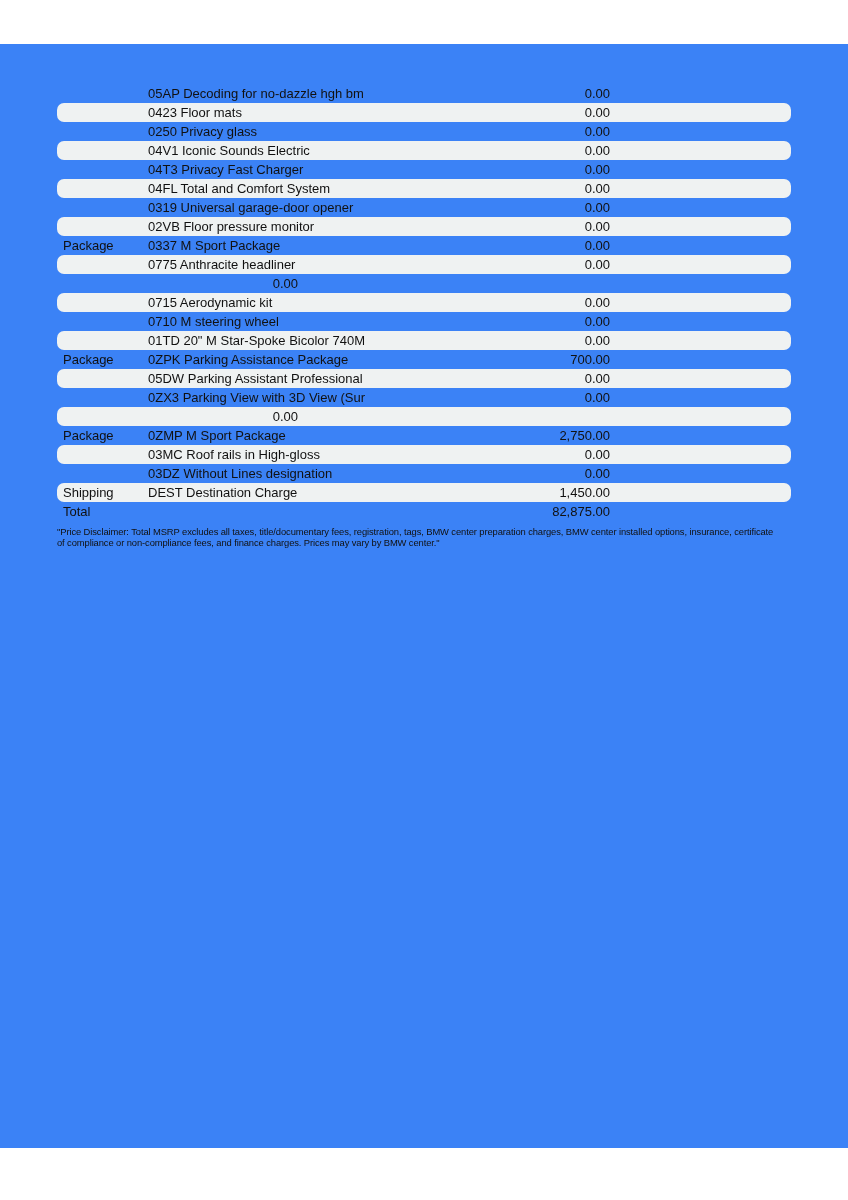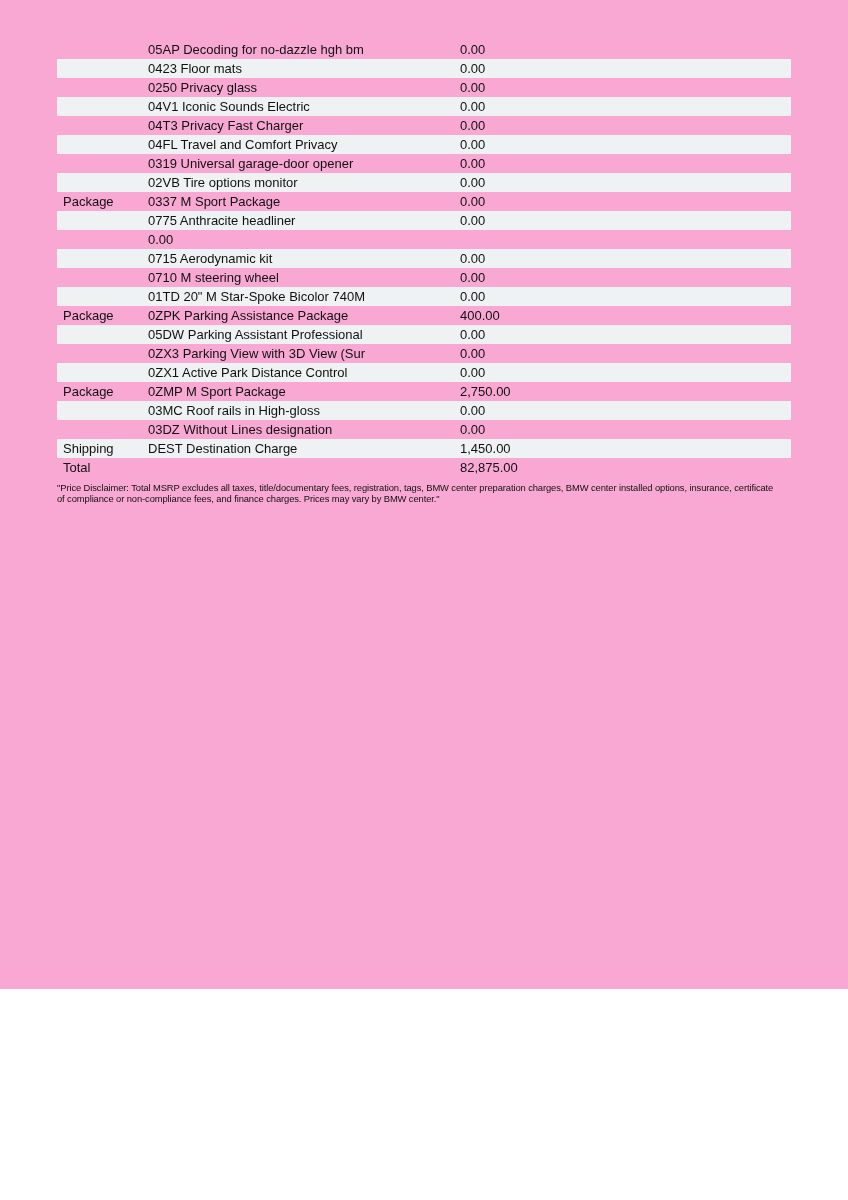--- a/index.html
+++ b/index.html
@@ -5,58 +5,60 @@
   html, body {
     margin: 0;
     padding: 0;
     background: #ffffff;
     font-family: "Liberation Sans", sans-serif;
     color: #111111;
   }
   .page {
     position: relative;
     width: 848px;
-    height: 989px;
-    background: #f9a8d4;
+    height: 1104px;
+    background: #3b82f6;
     overflow: hidden;
+    margin-top: 44px;
   }
   .options-table {
     position: absolute;
     left: 57px;
     top: 40px;
     width: 734px;
   }
   .row {
     display: flex;
     align-items: center;
     height: 19px;
     font-size: 13px;
     line-height: 19px;
     white-space: nowrap;
   }
   .row.striped {
     background: var(--stripe, #eff2f2);
+    border-radius: 7px;
   }
   .cell {
     overflow: hidden;
   }
   .cell.cat {
     width: 91px;
     padding-left: 6px;
     box-sizing: border-box;
     flex: 0 0 auto;
   }
   .cell.desc {
     width: 312px;
     flex: 0 0 auto;
   }
   .cell.amount {
     width: 150px;
     flex: 0 0 auto;
-    text-align: left;
+    text-align: right;
   }
   .disclaimer {
     position: absolute;
     left: 57px;
     top: 483px;
     width: 722px;
     font-size: 9.4px;
     line-height: 10.8px;
     color: #111111;
     letter-spacing: -0.1px;
@@ -87,31 +89,31 @@
         <div class="cell desc">04V1 Iconic Sounds Electric</div>
         <div class="cell amount">0.00</div>
       </div>
       <div class="row">
         <div class="cell cat"></div>
         <div class="cell desc">04T3 Privacy Fast Charger</div>
         <div class="cell amount">0.00</div>
       </div>
       <div class="row striped">
         <div class="cell cat"></div>
-        <div class="cell desc">04FL Travel and Comfort Privacy</div>
+        <div class="cell desc">04FL Total and Comfort System</div>
         <div class="cell amount">0.00</div>
       </div>
       <div class="row">
         <div class="cell cat"></div>
         <div class="cell desc">0319 Universal garage-door opener</div>
         <div class="cell amount">0.00</div>
       </div>
       <div class="row striped">
         <div class="cell cat"></div>
-        <div class="cell desc">02VB Tire options monitor</div>
+        <div class="cell desc">02VB Floor pressure monitor</div>
         <div class="cell amount">0.00</div>
       </div>
       <div class="row">
         <div class="cell cat">Package</div>
         <div class="cell desc">0337 M Sport Package</div>
         <div class="cell amount">0.00</div>
       </div>
       <div class="row striped">
         <div class="cell cat"></div>
         <div class="cell desc">0775 Anthracite headliner</div>
@@ -132,35 +134,34 @@
         <div class="cell amount">0.00</div>
       </div>
       <div class="row striped">
         <div class="cell cat"></div>
         <div class="cell desc">01TD 20" M Star-Spoke Bicolor 740M</div>
         <div class="cell amount">0.00</div>
       </div>
       <div class="row">
         <div class="cell cat">Package</div>
         <div class="cell desc">0ZPK Parking Assistance Package</div>
-        <div class="cell amount">400.00</div>
+        <div class="cell amount">700.00</div>
       </div>
       <div class="row striped">
         <div class="cell cat"></div>
         <div class="cell desc">05DW Parking Assistant Professional</div>
         <div class="cell amount">0.00</div>
       </div>
       <div class="row">
         <div class="cell cat"></div>
         <div class="cell desc">0ZX3 Parking View with 3D View (Sur</div>
         <div class="cell amount">0.00</div>
       </div>
       <div class="row striped">
         <div class="cell cat"></div>
-        <div class="cell desc">0ZX1 Active Park Distance Control</div>
         <div class="cell amount">0.00</div>
       </div>
       <div class="row">
         <div class="cell cat">Package</div>
         <div class="cell desc">0ZMP M Sport Package</div>
         <div class="cell amount">2,750.00</div>
       </div>
       <div class="row striped">
         <div class="cell cat"></div>
         <div class="cell desc">03MC Roof rails in High-gloss</div>

